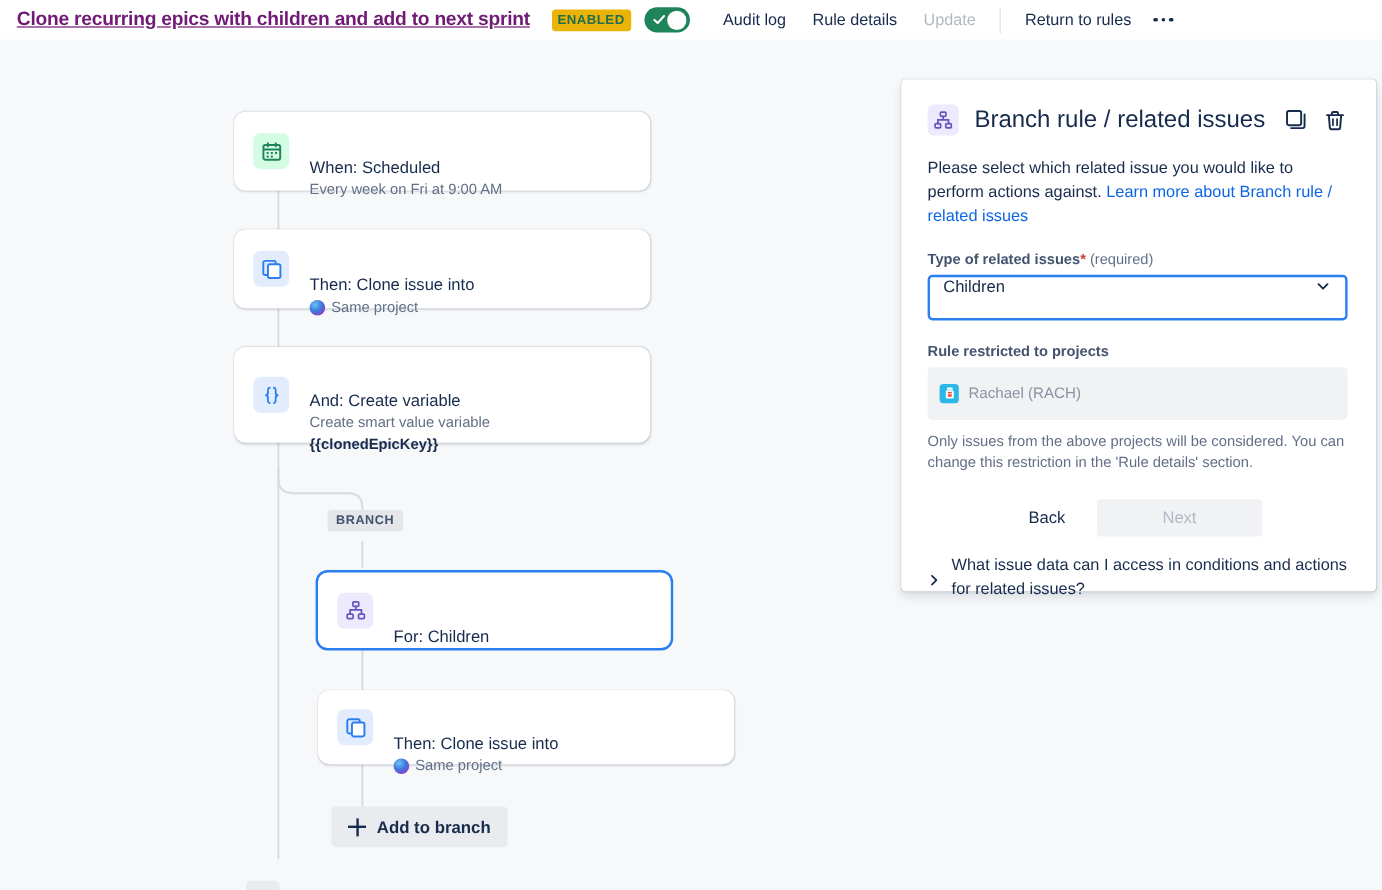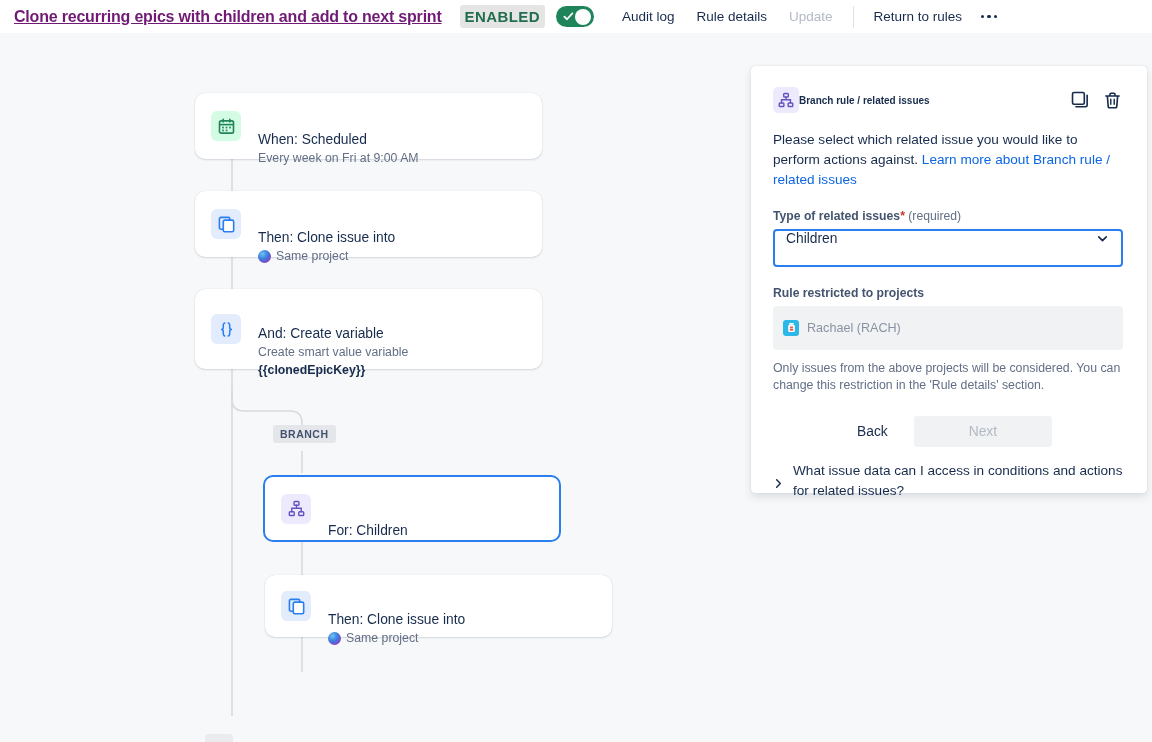--- a/index.html
+++ b/index.html
@@ -24,23 +24,23 @@
   #rule-title {
     font-size: 16px;
     font-weight: 600;
     color: #701a75;
     letter-spacing: -0.2px;
     white-space: nowrap;
     text-decoration: underline;
   }
   #enabled-badge {
     margin-left: 18px;
-    background: #e5e5e5;
+    background: #eab308;
     color: #216e4e;
-    font-size: 15px;
+    font-size: 11px;
     font-weight: 700;
     letter-spacing: 0.4px;
     padding: 3px 5px;
     border-radius: 3px;
   }
   #enable-toggle {
     margin-left: 11px;
     width: 38px; height: 21px;
     border-radius: 11px;
     background: #1f845a;
@@ -164,21 +164,22 @@
     box-shadow: 0 4px 8px rgba(9,30,66,0.12), 0 0 1px rgba(9,30,66,0.25);
     padding: 21px 24px 0 22px;
   }
   #panel-head { display: flex; align-items: center; }
   #panel-icon {
     width: 26px; height: 26px; border-radius: 5px;
     background: #eeeafd;
     display: flex; align-items: center; justify-content: center; flex: none;
   }
   #panel-title {
-    font-size: 10px; font-weight: 700; color: #172b4d;
+    margin-left: 13px;
+    font-size: 20px; font-weight: 400; color: #172b4d;
   }
   #panel-head-actions { margin-left: auto; display: flex; gap: 10px; }
   .head-ic { width: 22px; height: 22px; display: flex; align-items: center; justify-content: center; cursor: pointer; }
 
   #panel-desc {
     margin-top: 17px;
     font-size: 13.6px;
     line-height: 1.46;
     color: #172b4d;
   }
@@ -373,20 +374,24 @@
     </div>
     <div class="card-text">
       <div class="card-title">Then: Clone issue into</div>
       <div class="card-sub">
         <span class="proj-dot"></span>
         <span>Same project</span>
       </div>
     </div>
   </div>
 
+  <button class="add-btn" style="left:276px; top:639px;">
+    <span class="plus"></span>
+    <span>Add to branch</span>
+  </button>
 
   <button class="add-btn" style="left:205px; top:701px;">
     
     
   </button>
 
   <div id="panel">
 
     <div id="panel-head">
       <div id="panel-icon">

